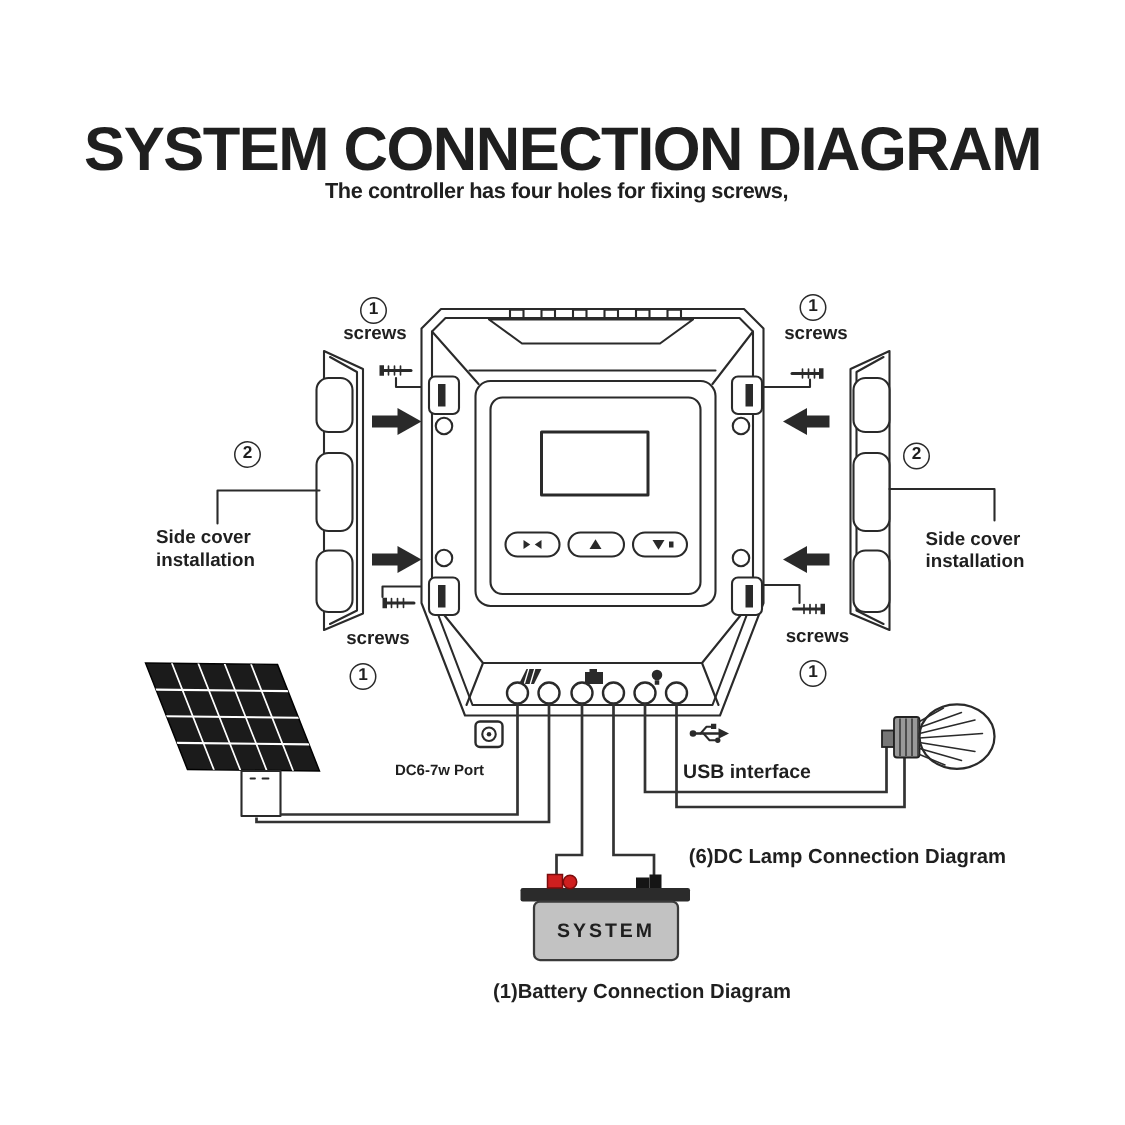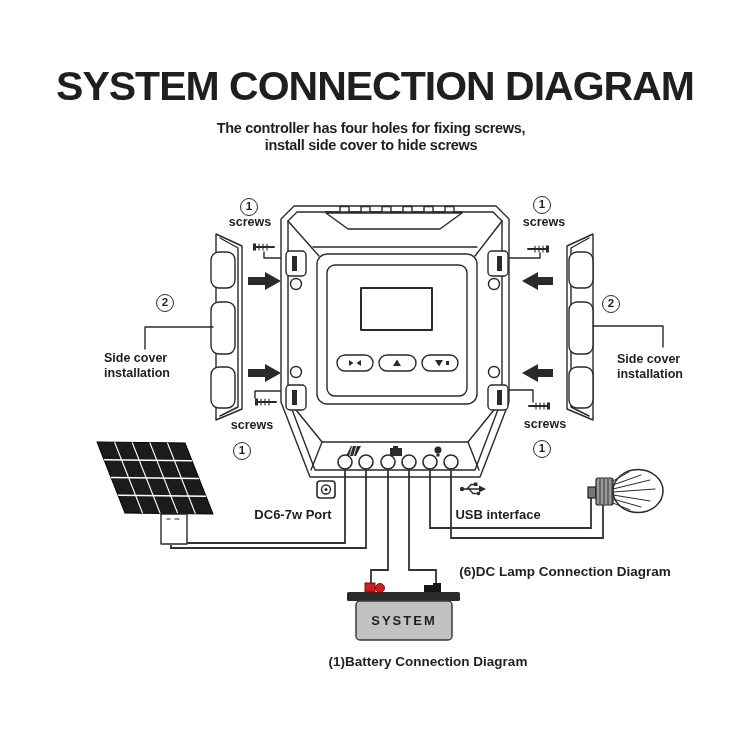--- a/index.html
+++ b/index.html
@@ -2,22 +2,22 @@
 <html style="--line: #2a2a2a; --text: #1f1f1f; --battery_body: #c2c2c2; --battery_bar: #2b2b2b; --clamp_red: #cf1f1f; --clamp_red_dark: #7a0c0c; --clamp_black: #151515; --panel_cell: #1b1b1b; --bulb_base: #999999;"><head>
 <meta charset="utf-8">
 <style>
   html,body{margin:0;padding:0;background:#fff;}
   .stage{position:relative;width:750px;height:750px;background:#fff;overflow:hidden;
          font-family:"Liberation Sans",sans-serif;color:var(--text,#1f1f1f);}
   .abs{position:absolute;}
   .ctr{transform:translateX(-50%);}
   .ctrxy{transform:translate(-50%,-50%);}
   .lbl{font-weight:bold;white-space:nowrap;color:var(--text,#1f1f1f);}
-  .title{font-size:41px;font-weight:bold;letter-spacing:-1px;white-space:nowrap;}
-  .subtitle{font-size:14.5px;font-weight:bold;line-height:16.5px;text-align:center;letter-spacing:-0.3px;}
+  .title{font-size:41px;font-weight:bold;letter-spacing:-1px;white-space:nowrap;margin-top:13px;}
+  .subtitle{font-size:14.5px;font-weight:bold;line-height:16.5px;text-align:left;letter-spacing:-0.3px;}
   .circnum{box-sizing:border-box;width:18px;height:18px;border:1.7px solid var(--line,#2a2a2a);
            border-radius:50%;font-size:11.5px;font-weight:bold;line-height:14.5px;text-align:center;}
   .cap{font-size:13.5px;font-weight:bold;white-space:nowrap;}
   .small{font-size:12.5px;}
   .batt-txt{font-size:13px;font-weight:bold;letter-spacing:2px;}
   svg .ln{fill:none;stroke:var(--line,#2a2a2a);stroke-width:1.4;stroke-linejoin:round;stroke-linecap:round;}
   svg .lnf{fill:#fff;stroke:var(--line,#2a2a2a);stroke-width:1.4;stroke-linejoin:round;}
   svg .dk{fill:var(--line,#2a2a2a);stroke:none;}
   svg .wire{fill:none;stroke:#333;stroke-width:1.8;stroke-linejoin:miter;stroke-linecap:butt;}
 </style>
@@ -214,21 +214,20 @@
       <rect x="596" y="478" width="17" height="27" rx="2" style="fill:var(--bulb_base,#999);stroke:#222;stroke-width:1.2"></rect>
       <path d="M600,479 V504 M604,479 V504 M608,479 V504 M612,479 V504" style="stroke:#333;stroke-width:1;fill:none"></path>
       <ellipse class="lnf" style="stroke-width:1.5" cx="638" cy="491" rx="25" ry="21.5"></ellipse>
       <path class="ln" style="stroke-width:1" d="M613,481 L629,472 M613,485 L641,475 M613,489 L650,480 M613,492 L655,489 M613,495 L650,501 M613,499 L641,507 M613,503 L630,510"></path>
     </g>
   </svg>
 
   <div class="abs ctr title" style="left:375px;top:63px">SYSTEM CONNECTION DIAGRAM</div>
   <div class="abs ctr subtitle" style="left:371px;top:120px">
     <div>The controller has four holes for fixing screws,</div>
-    <div>install side cover to hide screws</div>
   </div>
 
   <div class="abs ctrxy circnum" style="left:249px;top:207px">1</div>
   <div class="abs ctrxy lbl small" style="left:250px;top:222px">screws</div>
 
   <div class="abs ctrxy circnum" style="left:542px;top:205px">1</div>
   <div class="abs ctrxy lbl small" style="left:544px;top:222px">screws</div>
 
   <div class="abs ctrxy lbl small" style="left:252px;top:425px">screws</div>
   <div class="abs ctrxy circnum" style="left:242px;top:451px">1</div>
@@ -241,20 +240,20 @@
     <div>Side cover</div>
     <div>installation</div>
   </div>
 
   <div class="abs ctrxy circnum" style="left:611px;top:304px">2</div>
   <div class="abs lbl small" style="left:617px;top:352px;line-height:15px">
     <div>Side cover</div>
     <div>installation</div>
   </div>
 
-  <div class="abs ctrxy lbl" style="left:293px;top:514px;font-size:13px">DC6-7w Port</div>
+  <div class="abs ctrxy lbl" style="left:293px;top:514px;font-size:10px">DC6-7w Port</div>
   <div class="abs ctrxy lbl" style="left:498px;top:514px;font-size:13px">USB interface</div>
 
   <div class="abs ctrxy cap" style="left:565px;top:571px">(6)DC Lamp Connection Diagram</div>
   <div class="abs ctrxy cap" style="left:428px;top:661px">(1)Battery Connection Diagram</div>
 
   <div class="abs ctrxy batt-txt" style="left:404px;top:620px">SYSTEM</div>
 </div>
 
 </body></html>

